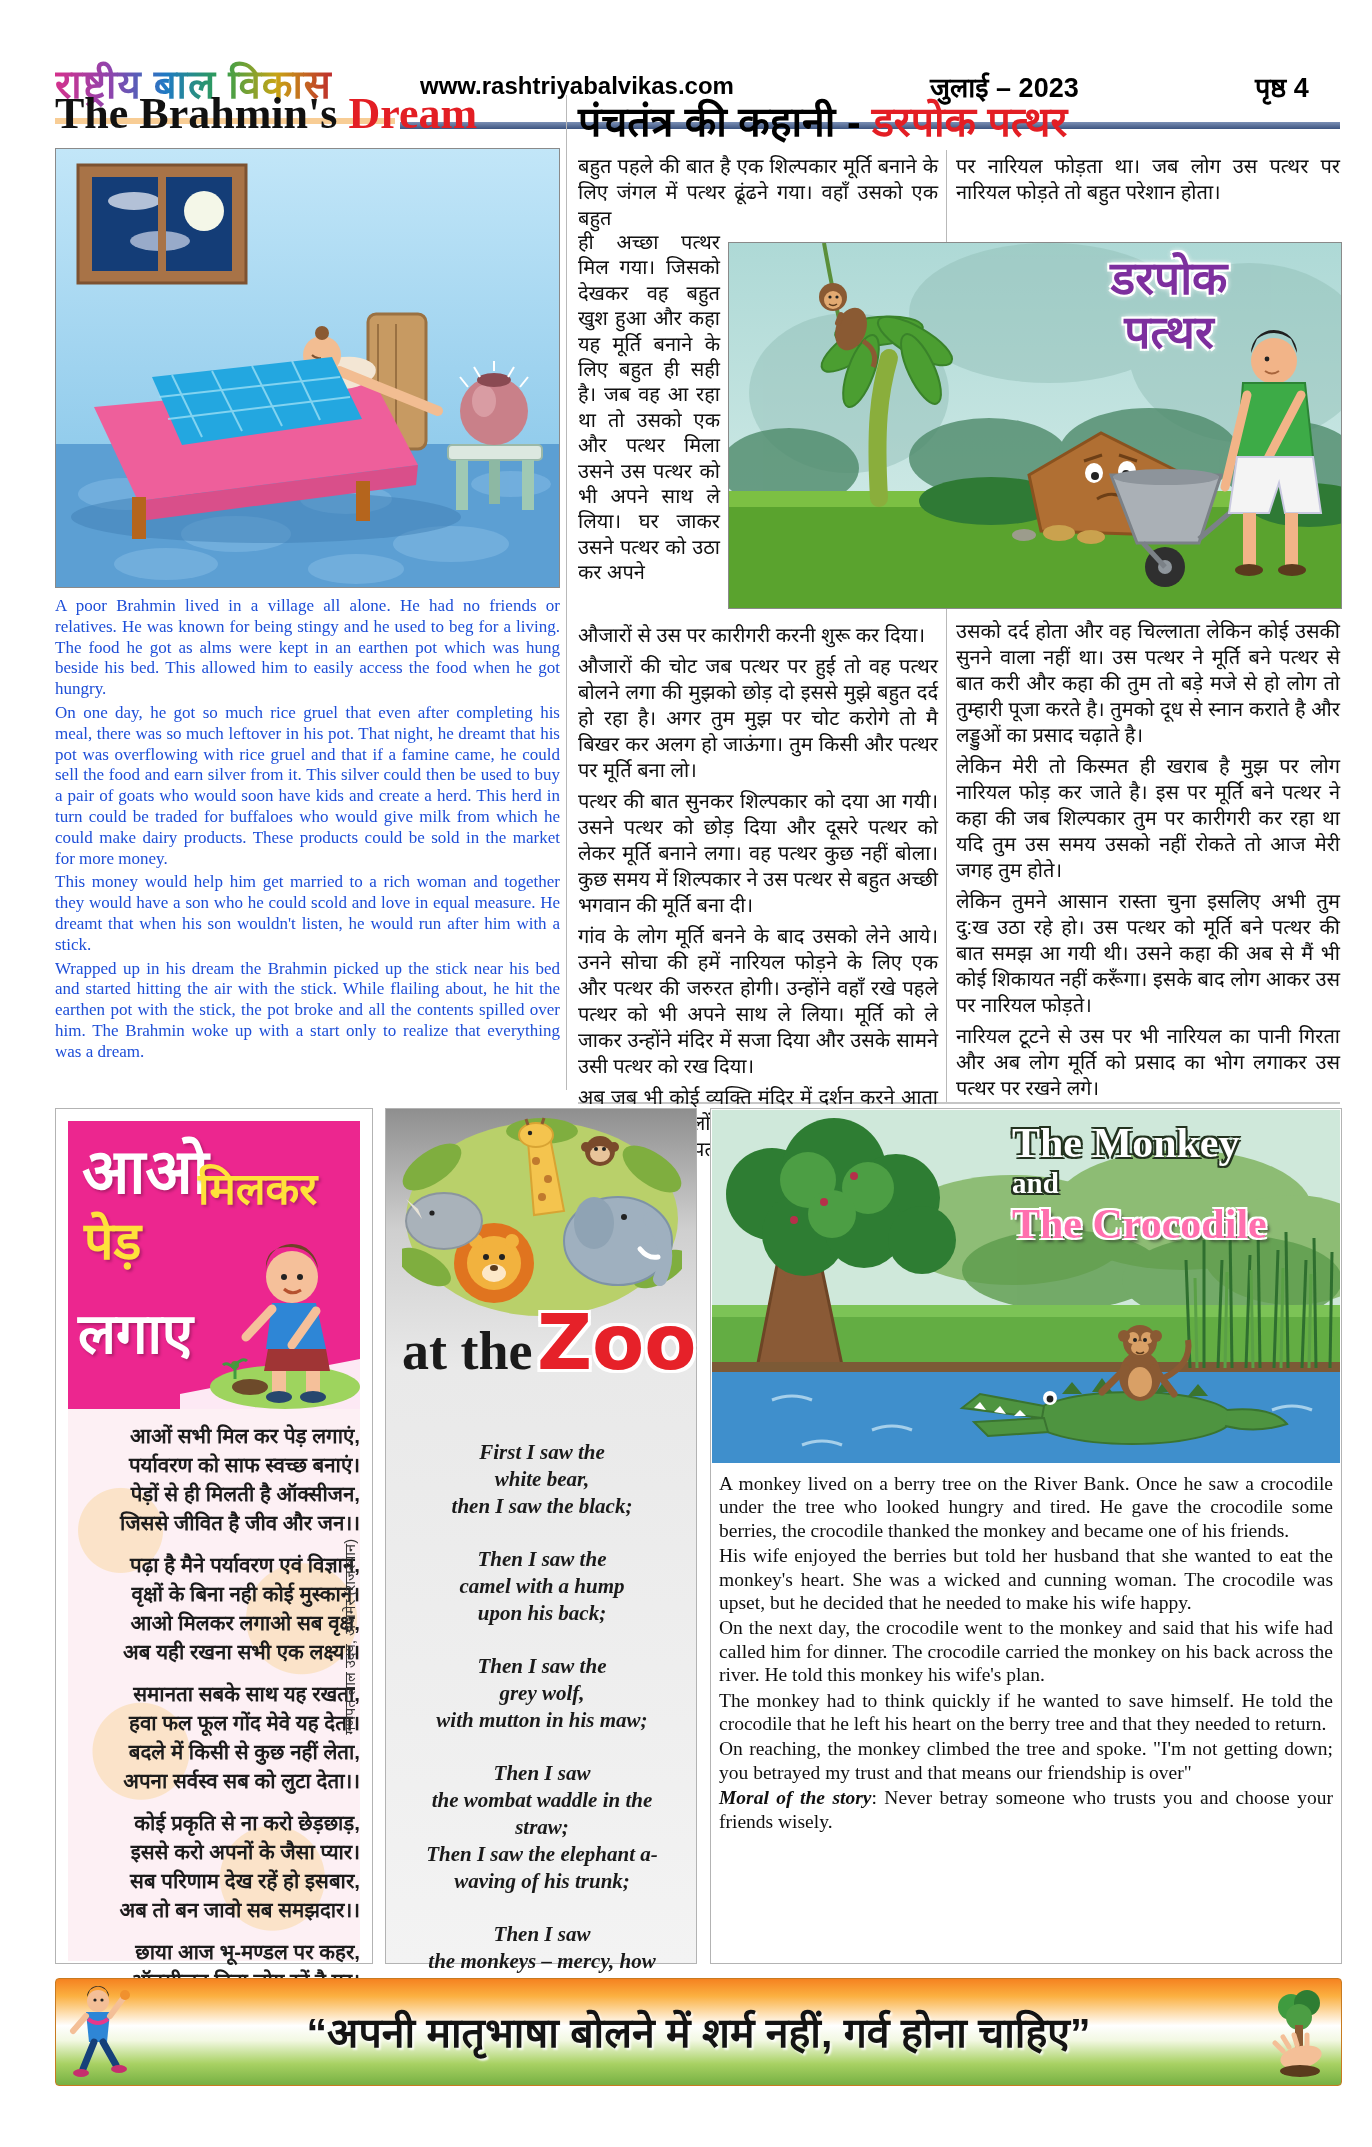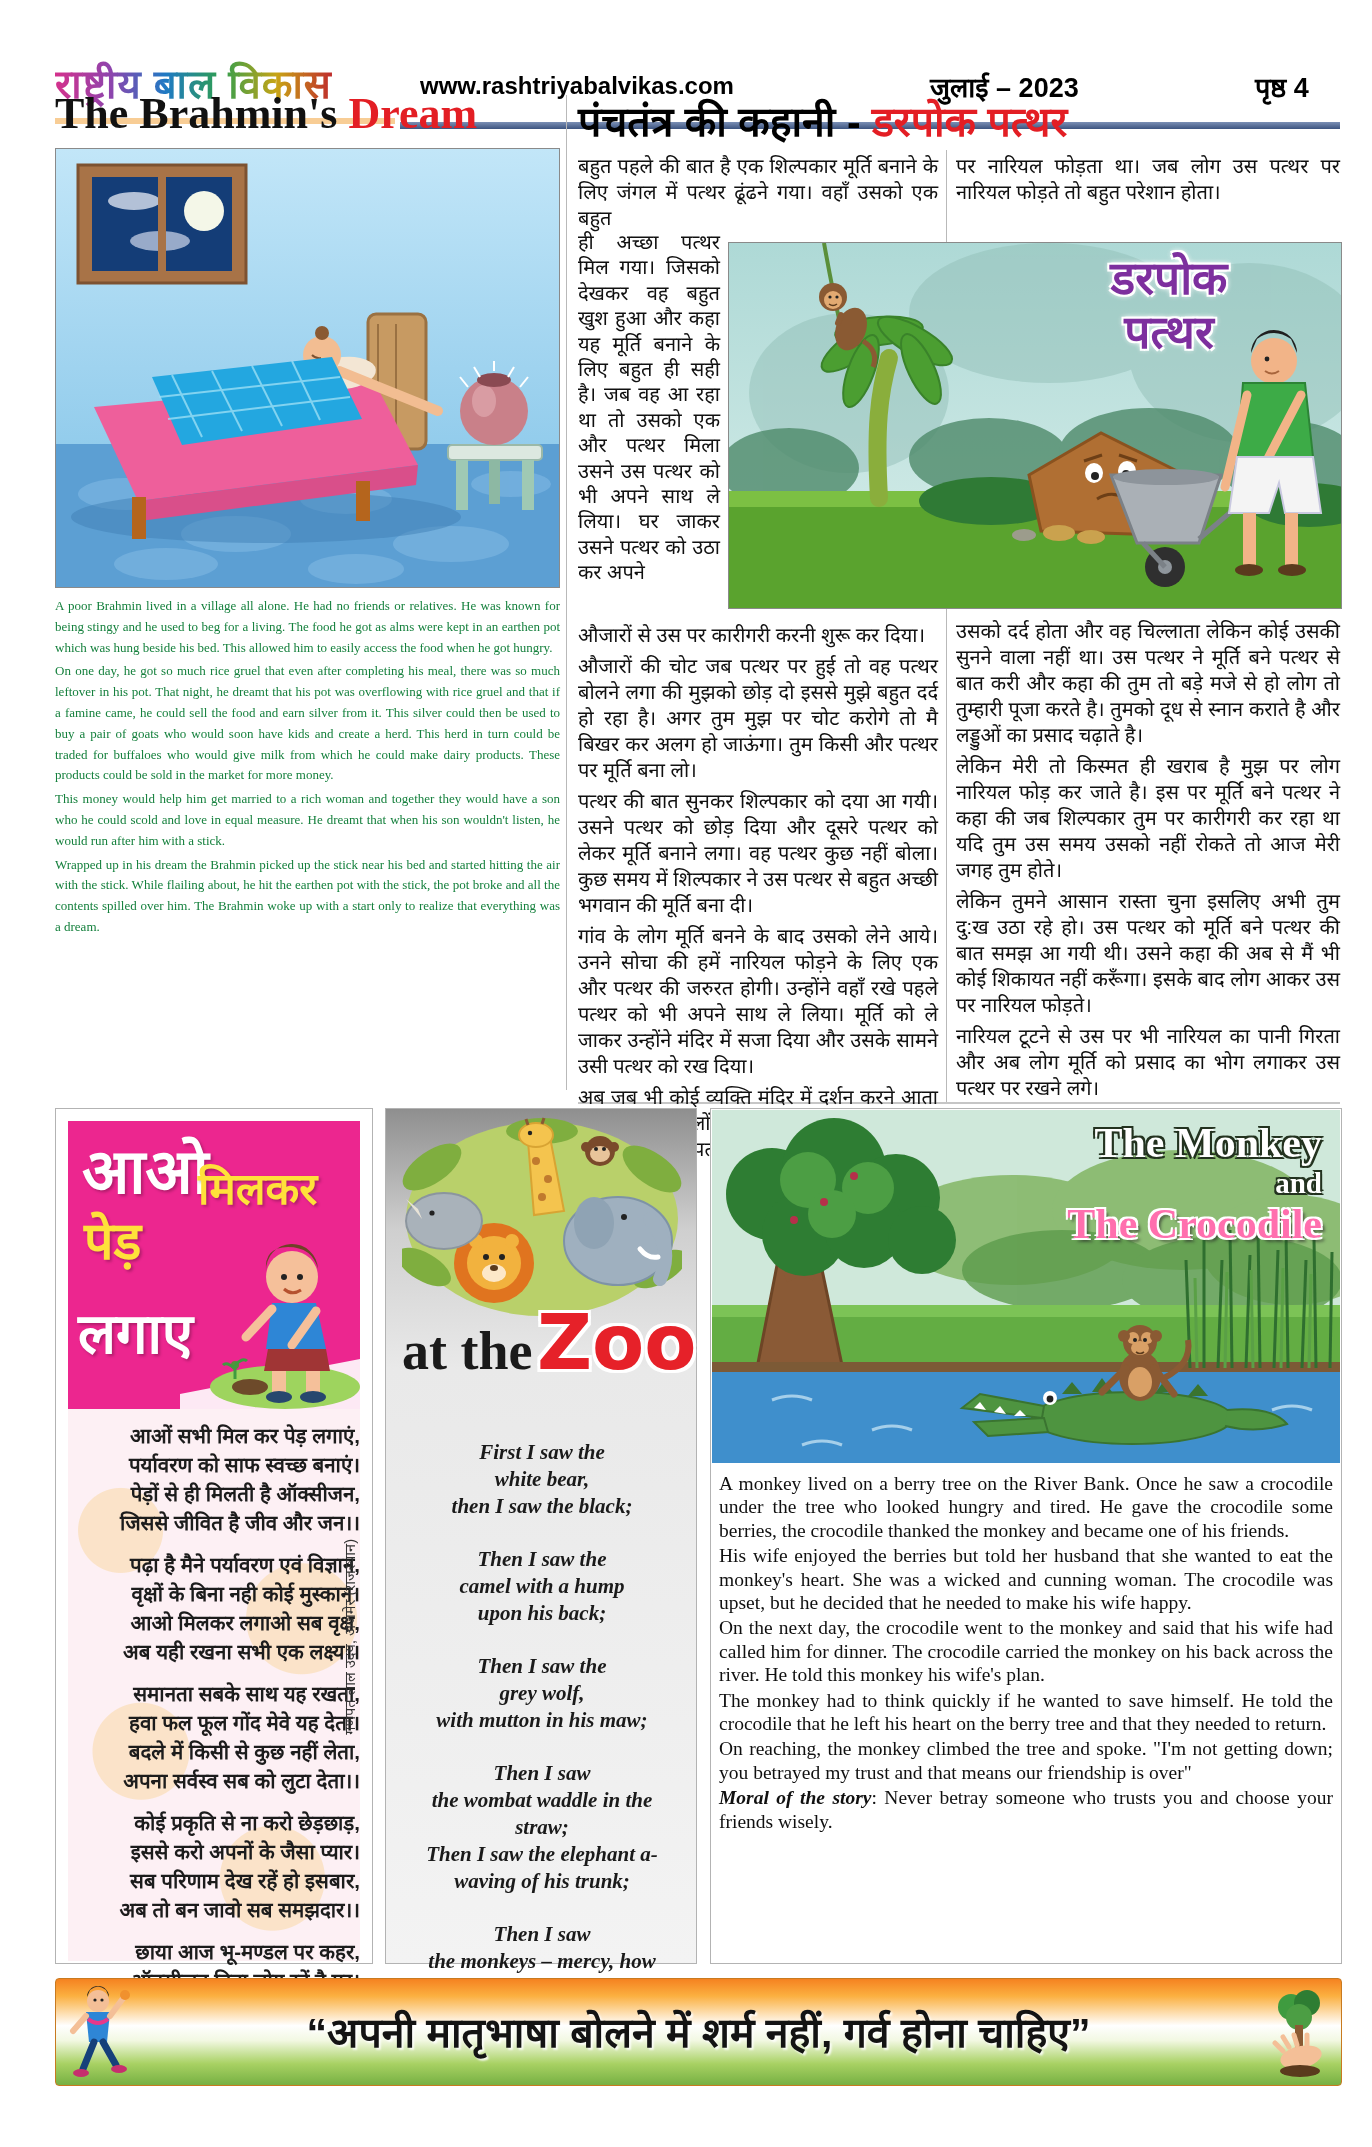--- a/index.html
+++ b/index.html
@@ -10,21 +10,21 @@
         background:linear-gradient(90deg,#d4318c,#8e44ad,#1f7ac4,#2e9e4f,#c8a415,#bf2c2c);
         -webkit-background-clip:text;background-clip:text;color:transparent}
   .logo-underline{background:#f8cd95;height:6px}
   .site{font-size:24px;font-weight:bold;color:#000}
   .hdr-hi{font-size:27px;font-weight:bold;color:#000;white-space:nowrap}
   .blue-rule{background:linear-gradient(180deg,#7b90b5,#3d5480);height:7px}
   .col-rule{width:1px;background:#b9b9b9}
   
   .title-en{font-family:"Liberation Serif",serif;font-size:44px;font-weight:bold;white-space:nowrap}
   .red{color:#e31e24}
-  .story-en{font-family:"Liberation Serif",serif;font-size:13px;line-height:20.8px;text-align:justify;color:#15803d}
+  .story-en{font-family:"Liberation Serif",serif;font-size:17px;line-height:20.8px;text-align:justify;color:#1d4ed8}
   .story-en p{margin:0 0 3px 0}
   .illu{border:1px solid #8a8a8a;overflow:hidden;background:#fff}
   
   .title-hi{font-size:41px;font-weight:bold;white-space:nowrap;color:#000}
   .hindi-body{font-size:20px;line-height:26px;text-align:justify;color:#101010}
   .hindi-body p{margin:0 0 5px 0}
   .pt-title{font-size:46px;line-height:54px;font-weight:bold;color:#7d2f9e;text-align:center;
             text-shadow:0 0 6px #fff,0 0 6px #fff,2px 2px 0 #fff,-2px -2px 0 #fff,2px -2px 0 #fff,-2px 2px 0 #fff}
   
   .panel{border:1px solid #b3b3b3;box-sizing:border-box}
@@ -508,21 +508,21 @@
           <circle cx="435" cy="228" r="6" fill="#d9a066"></circle>
         <ellipse cx="428" cy="238" rx="9" ry="7" fill="#d9a066"></ellipse>
         <circle cx="423" cy="230" r="2" fill="#222"></circle>
           <circle cx="433" cy="230" r="2" fill="#222"></circle>
         <path d="M424,242 q4,3 8,0" stroke="#5a3a1d" stroke-width="1.6" fill="none"></path>
         <circle cx="412" cy="226" r="6" fill="#8a5a33"></circle>
           <circle cx="444" cy="226" r="6" fill="#8a5a33"></circle>
         <path d="M414,258 L390,282" stroke="#8a5a33" stroke-width="7" stroke-linecap="round"></path>
         <path d="M442,258 L462,284" stroke="#8a5a33" stroke-width="7" stroke-linecap="round"></path>
       </svg>
-      <div class="abs" style="left:300px;top:10px;width:310px;text-align:right">
+      <div class="abs" style="left:300px;top:10px;width:310px;text-align:left">
         <div class="mc-t1">The Monkey</div>
         <div class="mc-t2">and</div>
         <div class="mc-t3">The Crocodile</div>
       </div>
     </div>
     <div class="story-mc" style="padding:8px 8px 0 8px">
       <p>A monkey lived on a berry tree on the River Bank. Once he saw a crocodile under the tree who looked hungry and tired. He gave the crocodile some berries, the crocodile thanked the monkey and became one of his friends.</p>
       <p>His wife enjoyed the berries but told her husband that she wanted to eat the monkey's heart. She was a wicked and cunning woman. The crocodile was upset, but he decided that he needed to make his wife happy.</p>
       <p>On the next day, the crocodile went to the monkey and said that his wife had called him for dinner. The crocodile carried the monkey on his back across the river. He told this monkey his wife's plan.</p>
       <p>The monkey had to think quickly if he wanted to save himself. He told the crocodile that he left his heart on the berry tree and that they needed to return.</p>

